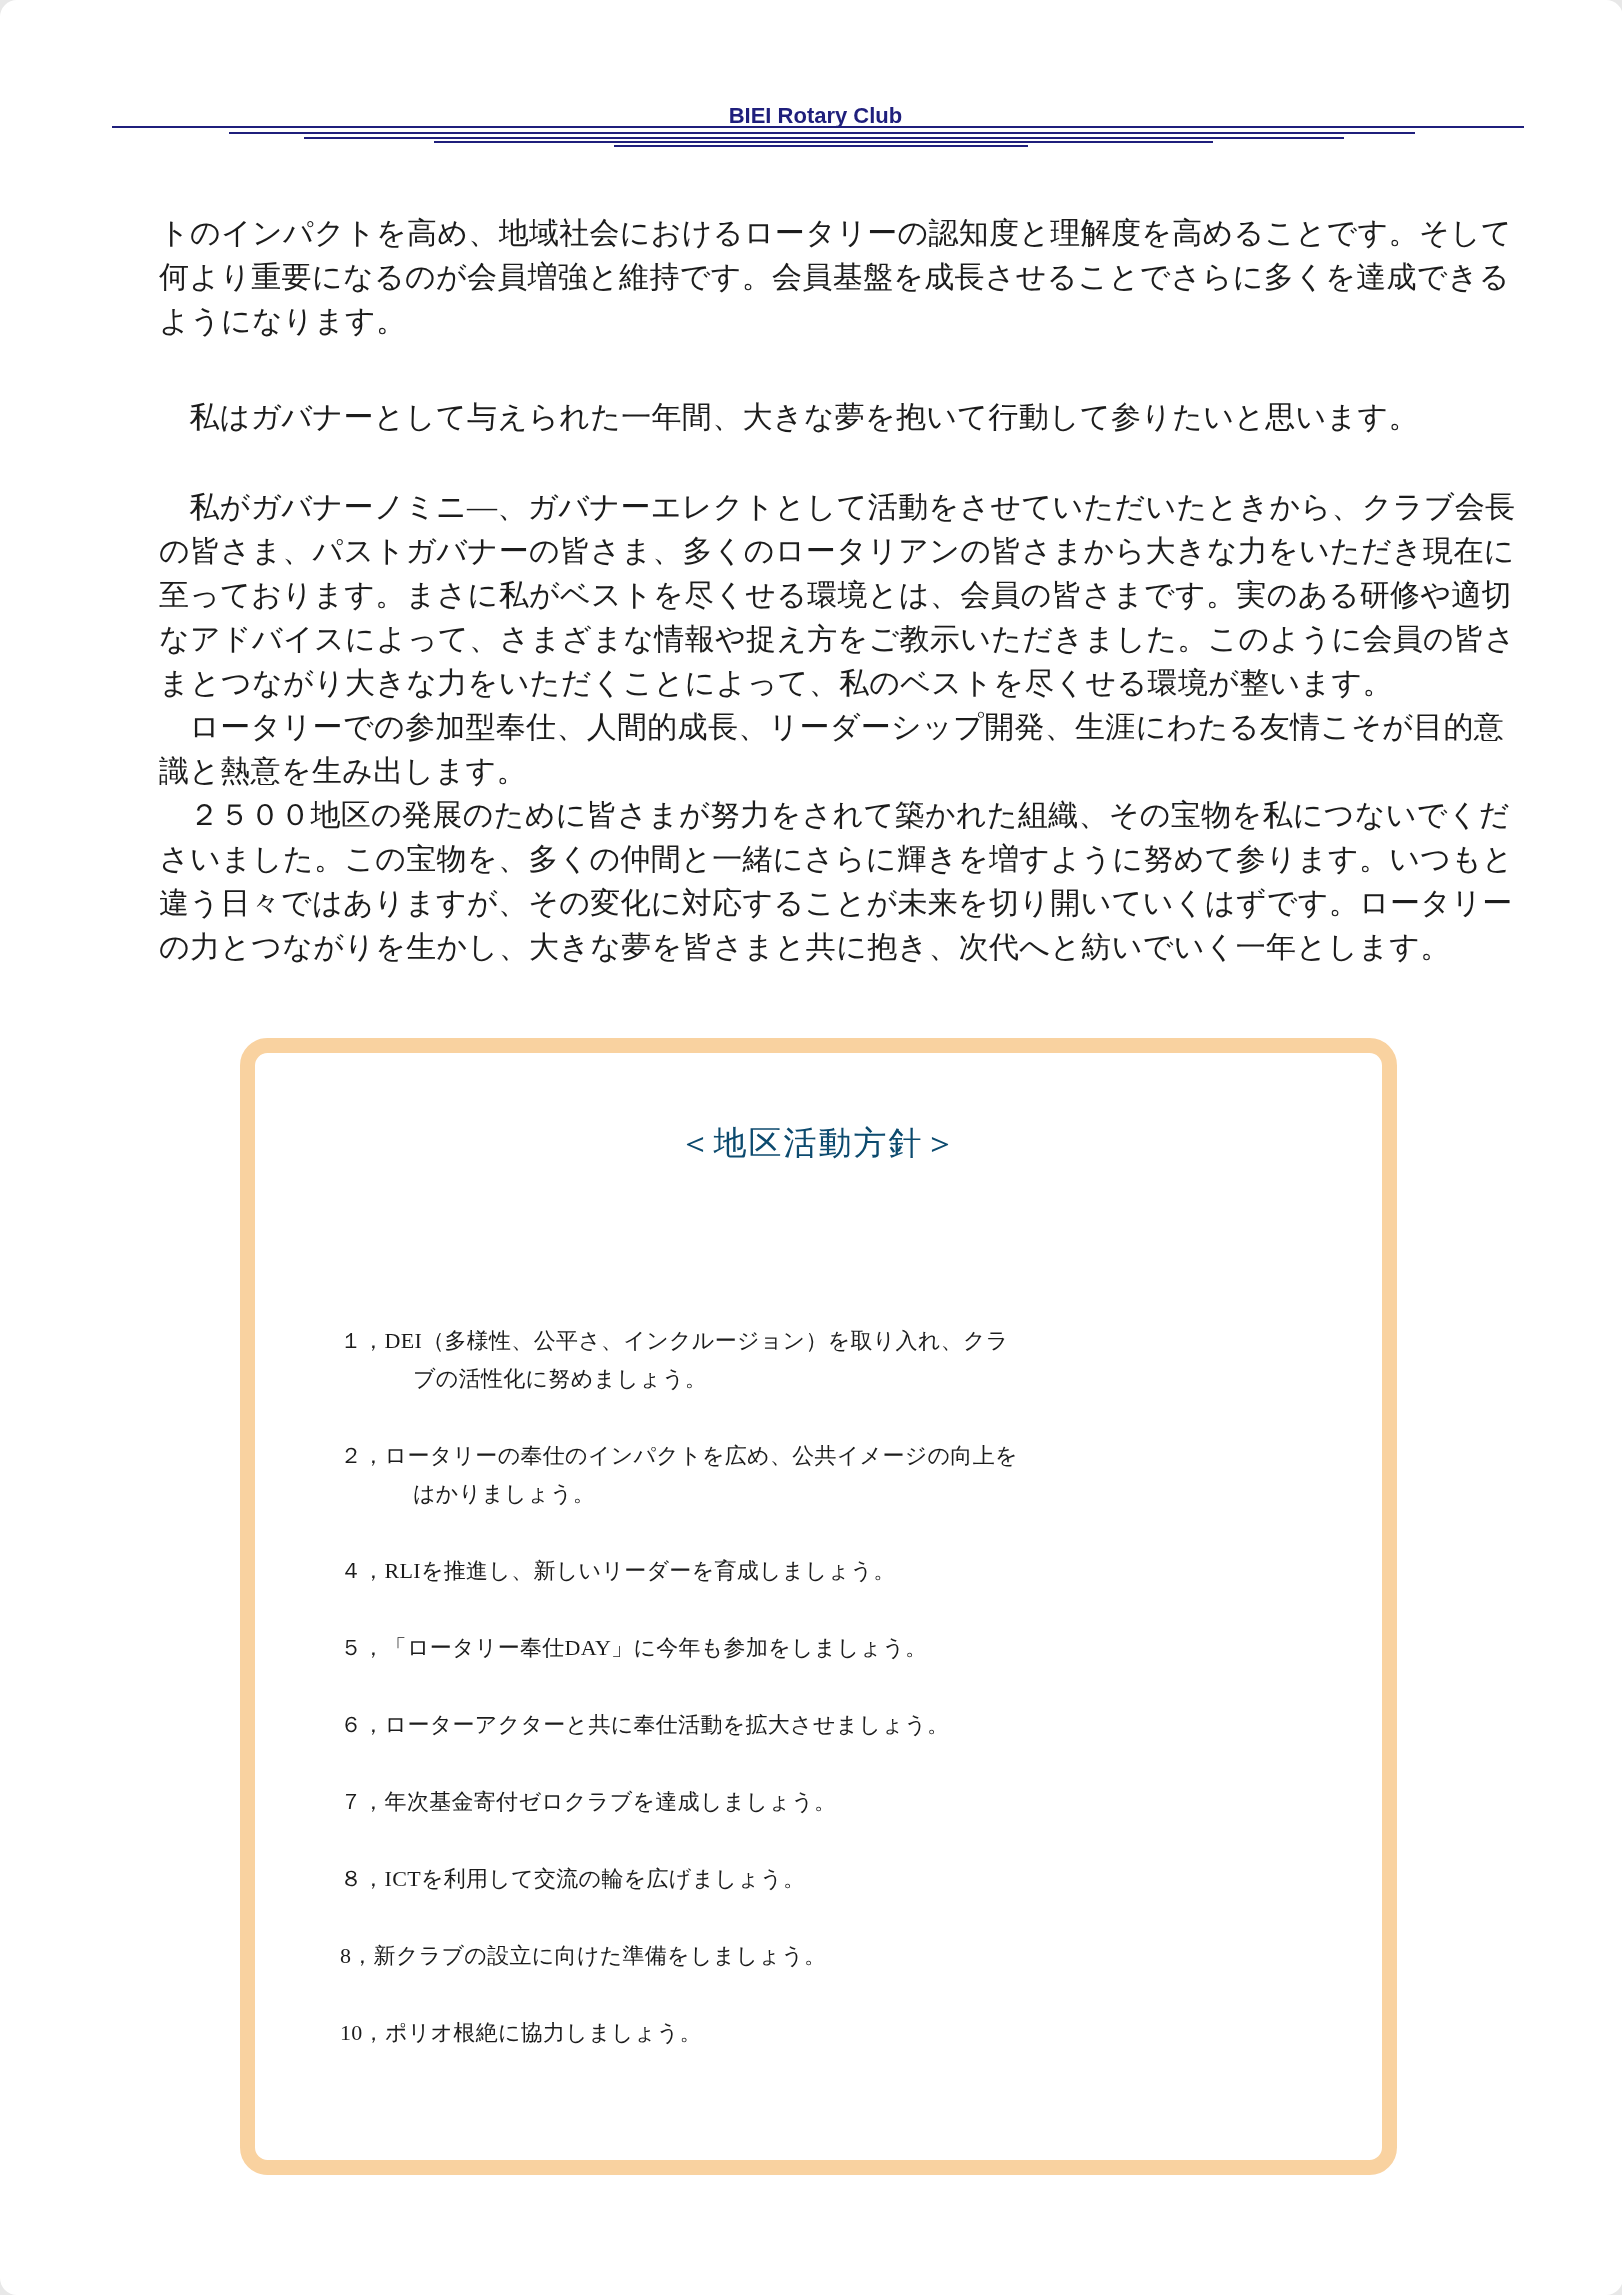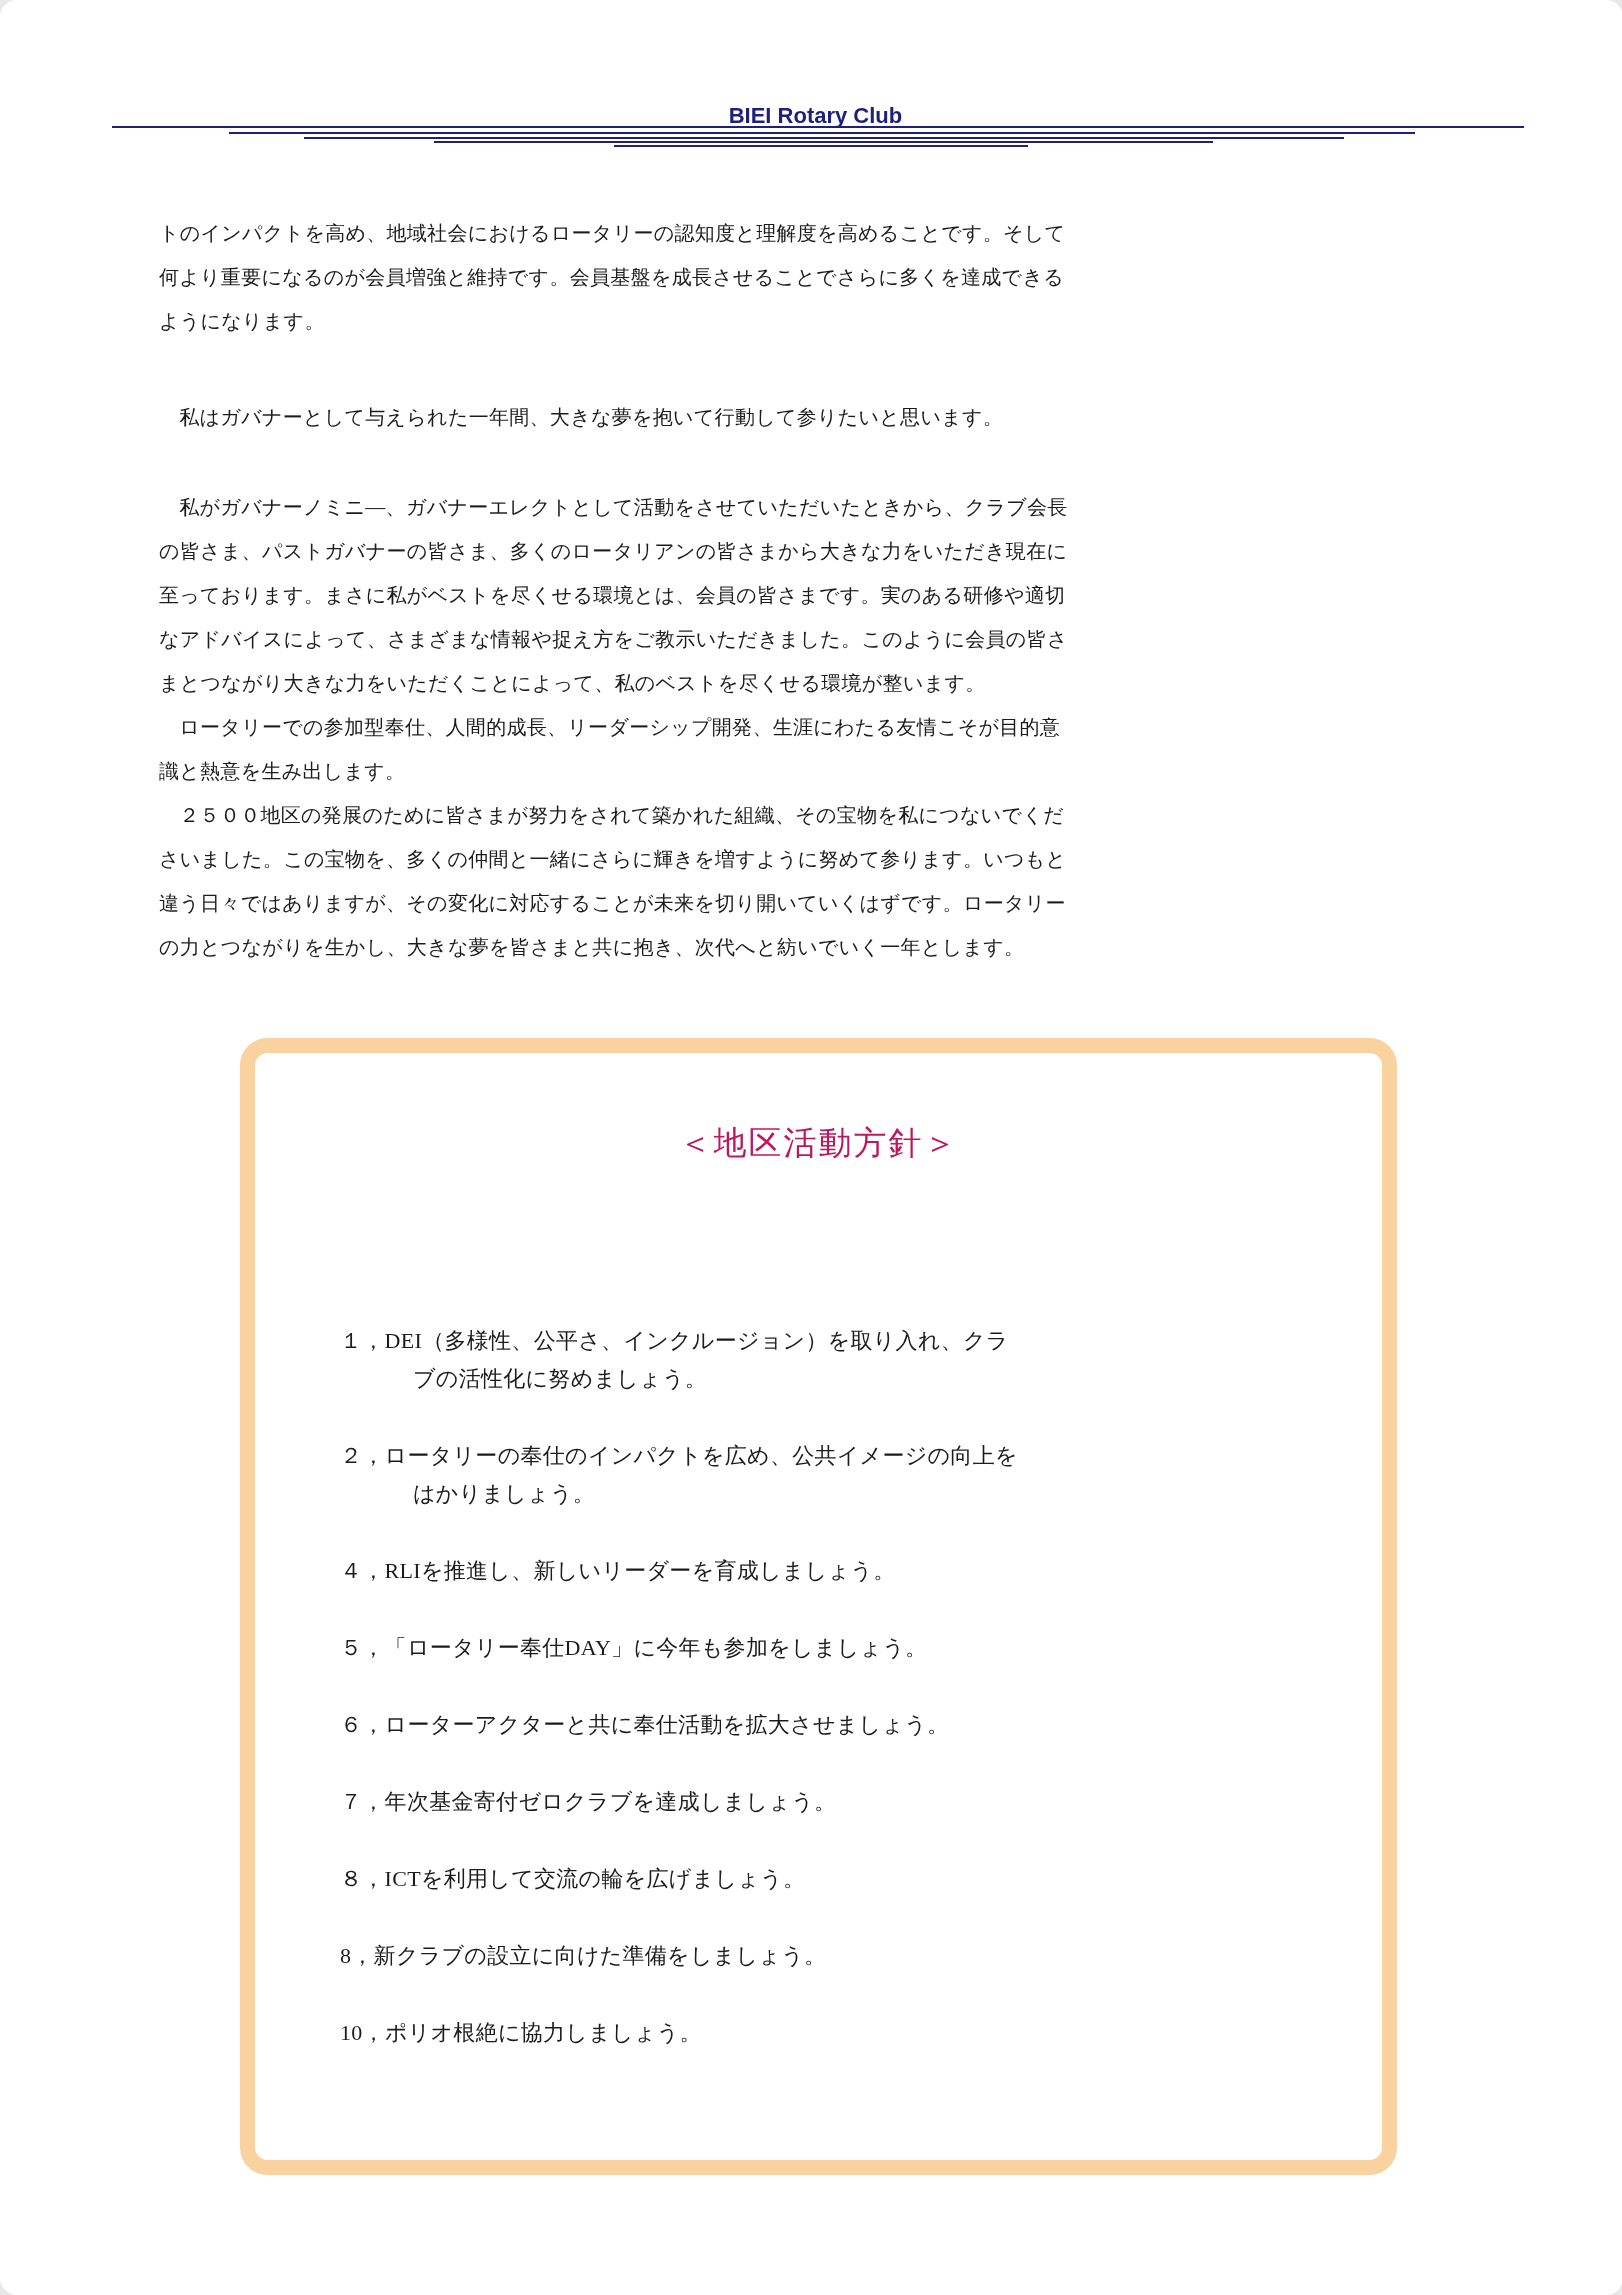--- a/index.html
+++ b/index.html
@@ -27,21 +27,21 @@
   .rule { position:absolute; height:2px; background:#1f1f7c; }
   .rule1 { left:112px;  width:1412px; top:126px; }
   .rule2 { left:229px;  width:1186px; top:132px; }
   .rule3 { left:304px;  width:1040px; top:137px; }
   .rule4 { left:434px;  width:779px; top:141px; }
   .rule5 { left:614px;  width:414px;  top:145px; }
 
   
   .para {
     position:absolute; left:159px;
-    font-size:20px;
+    font-size:30px;
     line-height:44px;
     white-space:pre;
     letter-spacing:0.3px;
   }
   .p1 { top:211px; }
   .p2 { top:395px; }
   .p3 { top:485px; }
 
   
   .policy-box {
@@ -52,21 +52,21 @@
     border:15.7px solid #f9d2a0;
     border-radius:27.5px;
     background:#ffffff;
   }
   .box-heading {
     position:absolute; top:68px; left:0; right:0;
     text-align:center;
     font-family:"Liberation Sans","DejaVu Sans",sans-serif;
     font-size:33px;
     letter-spacing:2px;
-    color:#be185d;
+    color:#0c4a6e;
   }
   .box-title {
     position:absolute; top:122px; left:0; right:0;
     text-align:center;
     font-size:62px;
     font-weight:bold;
     letter-spacing:-1.3px;
     color:#231a15;
   }
   .items {

